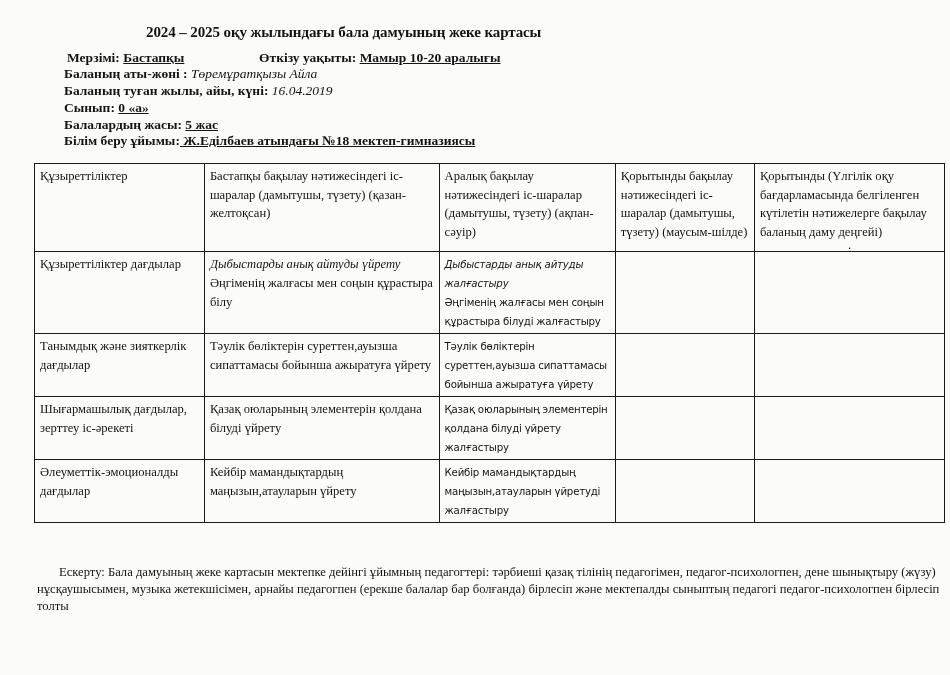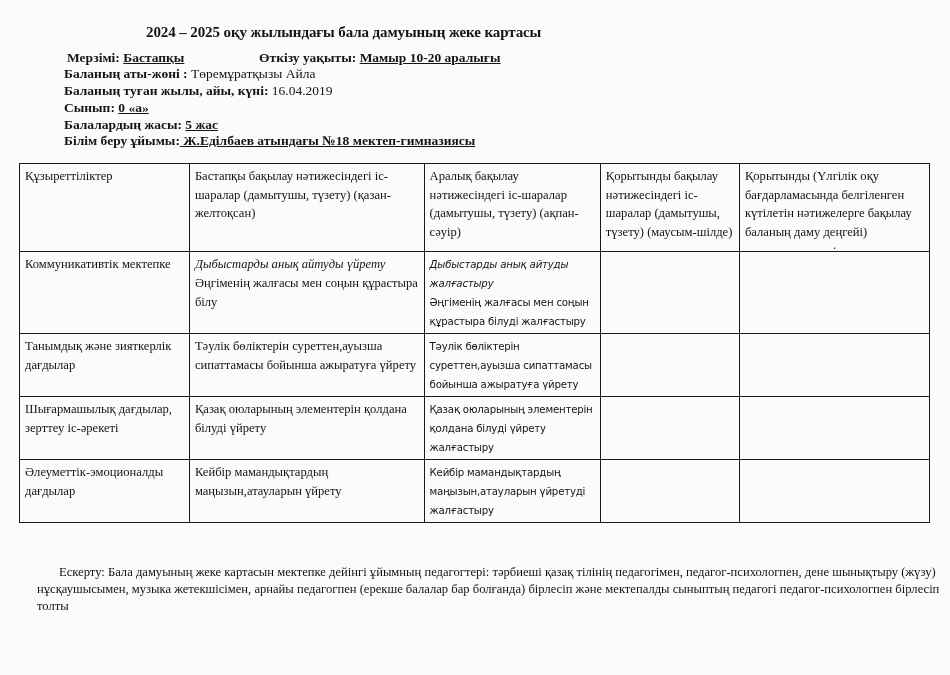--- a/index.html
+++ b/index.html
@@ -9,31 +9,31 @@
     font-family: "Liberation Serif", serif;
     color: #141414;
     position: relative;
   }
   .page-title {
     position: absolute; left: 146px; top: 24px;
     font-weight: bold; font-size: 15px; letter-spacing: -0.1px;
   }
   .info { position: absolute; left: 64px; font-weight: bold; font-size: 13.5px; line-height: 17px; white-space: nowrap; }
   .info .val-u { text-decoration: underline; }
-  .info .val-n { font-weight: normal; }
+  .info .val-n { font-weight: normal; font-style: italic; }
   .row1 { top: 49px; left: 67px; }
   .row1 .second { position: absolute; left: 192px; top: 0; white-space: nowrap; }
   .row2 { top: 65px; }
   .row3 { top: 82px; }
   .row4 { top: 99px; }
   .row5 { top: 116px; }
   .row6 { top: 132px; }
 
   table.card {
-    position: absolute; left: 19px; top: 163px;
+    position: absolute; left: 34px; top: 163px;
     border-collapse: collapse;
     table-layout: fixed;
     width: 911px;
     font-size: 12.6px; line-height: 19px;
   }
   table.card td {
     border: 1.5px solid #1a1a1a;
     vertical-align: top;
     padding: 3px 5px 2px 5px;
   }
@@ -102,21 +102,21 @@
       <tr class="hdr">
     <td>Құзыреттіліктер</td>
     <td>Бастапқы бақылау нәтижесіндегі іс-шаралар (дамытушы, түзету) (қазан-желтоқсан)</td>
     <td>Аралық бақылау нәтижесіндегі іс-шаралар (дамытушы, түзету) (ақпан-сәуір)</td>
     <td>Қорытынды бақылау нәтижесіндегі іс-шаралар (дамытушы, түзету) (маусым-шілде)</td>
     <td><span>Қорытынды (Үлгілік оқу бағдарламасында белгіленген күтілетін нәтижелерге бақылау баланың даму деңгейі)</span><span class="dot">.</span></td>
   </tr>
 
 
   <tr class="r2">
-    <td>Коммуникативтік мектепке</td>
+    <td>Құзыреттіліктер дағдылар</td>
     <td>
       <div class="it">Дыбыстарды анық айтуды үйрету</div>
       <div>Әңгіменің жалғасы мен соңын құрастыра білу</div>
     </td>
     <td class="sans">
       <div class="it">Дыбыстарды анық айтуды жалғастыру</div>
       <div>Әңгіменің жалғасы мен соңын құрастыра білуді жалғастыру</div>
     </td>
     <td></td>
     <td></td>

